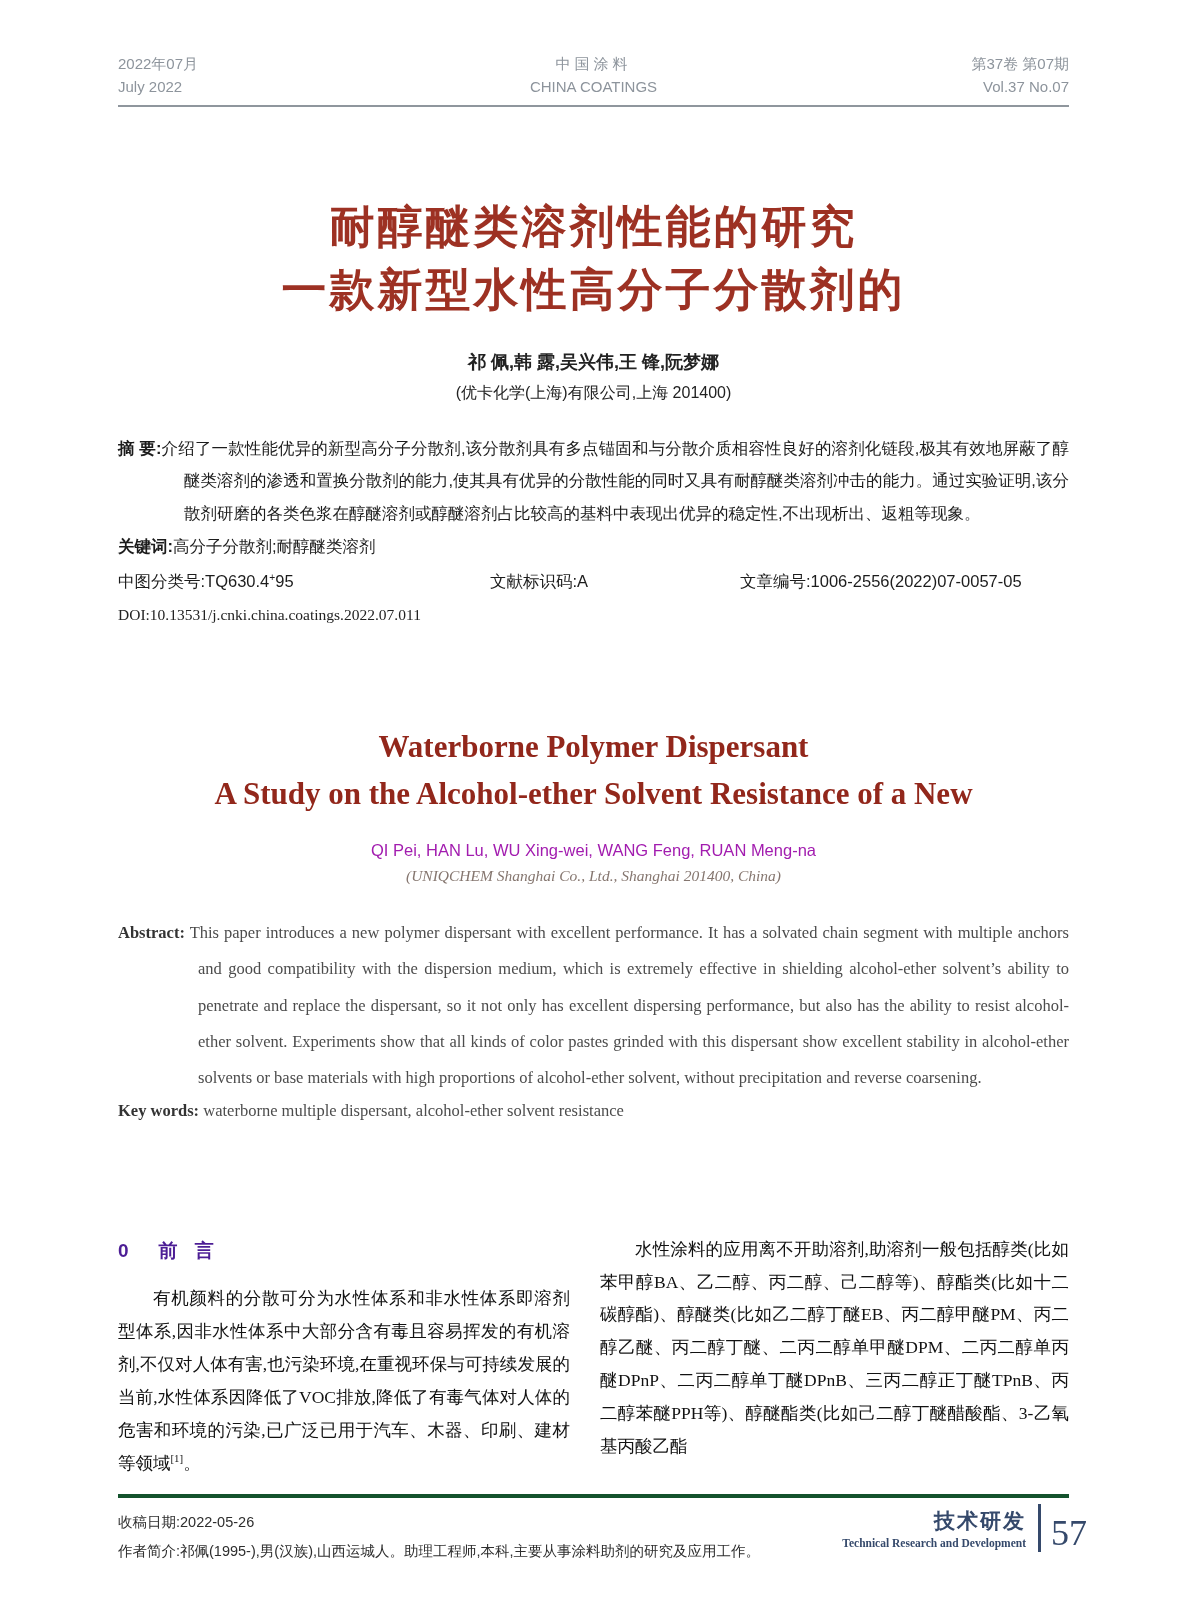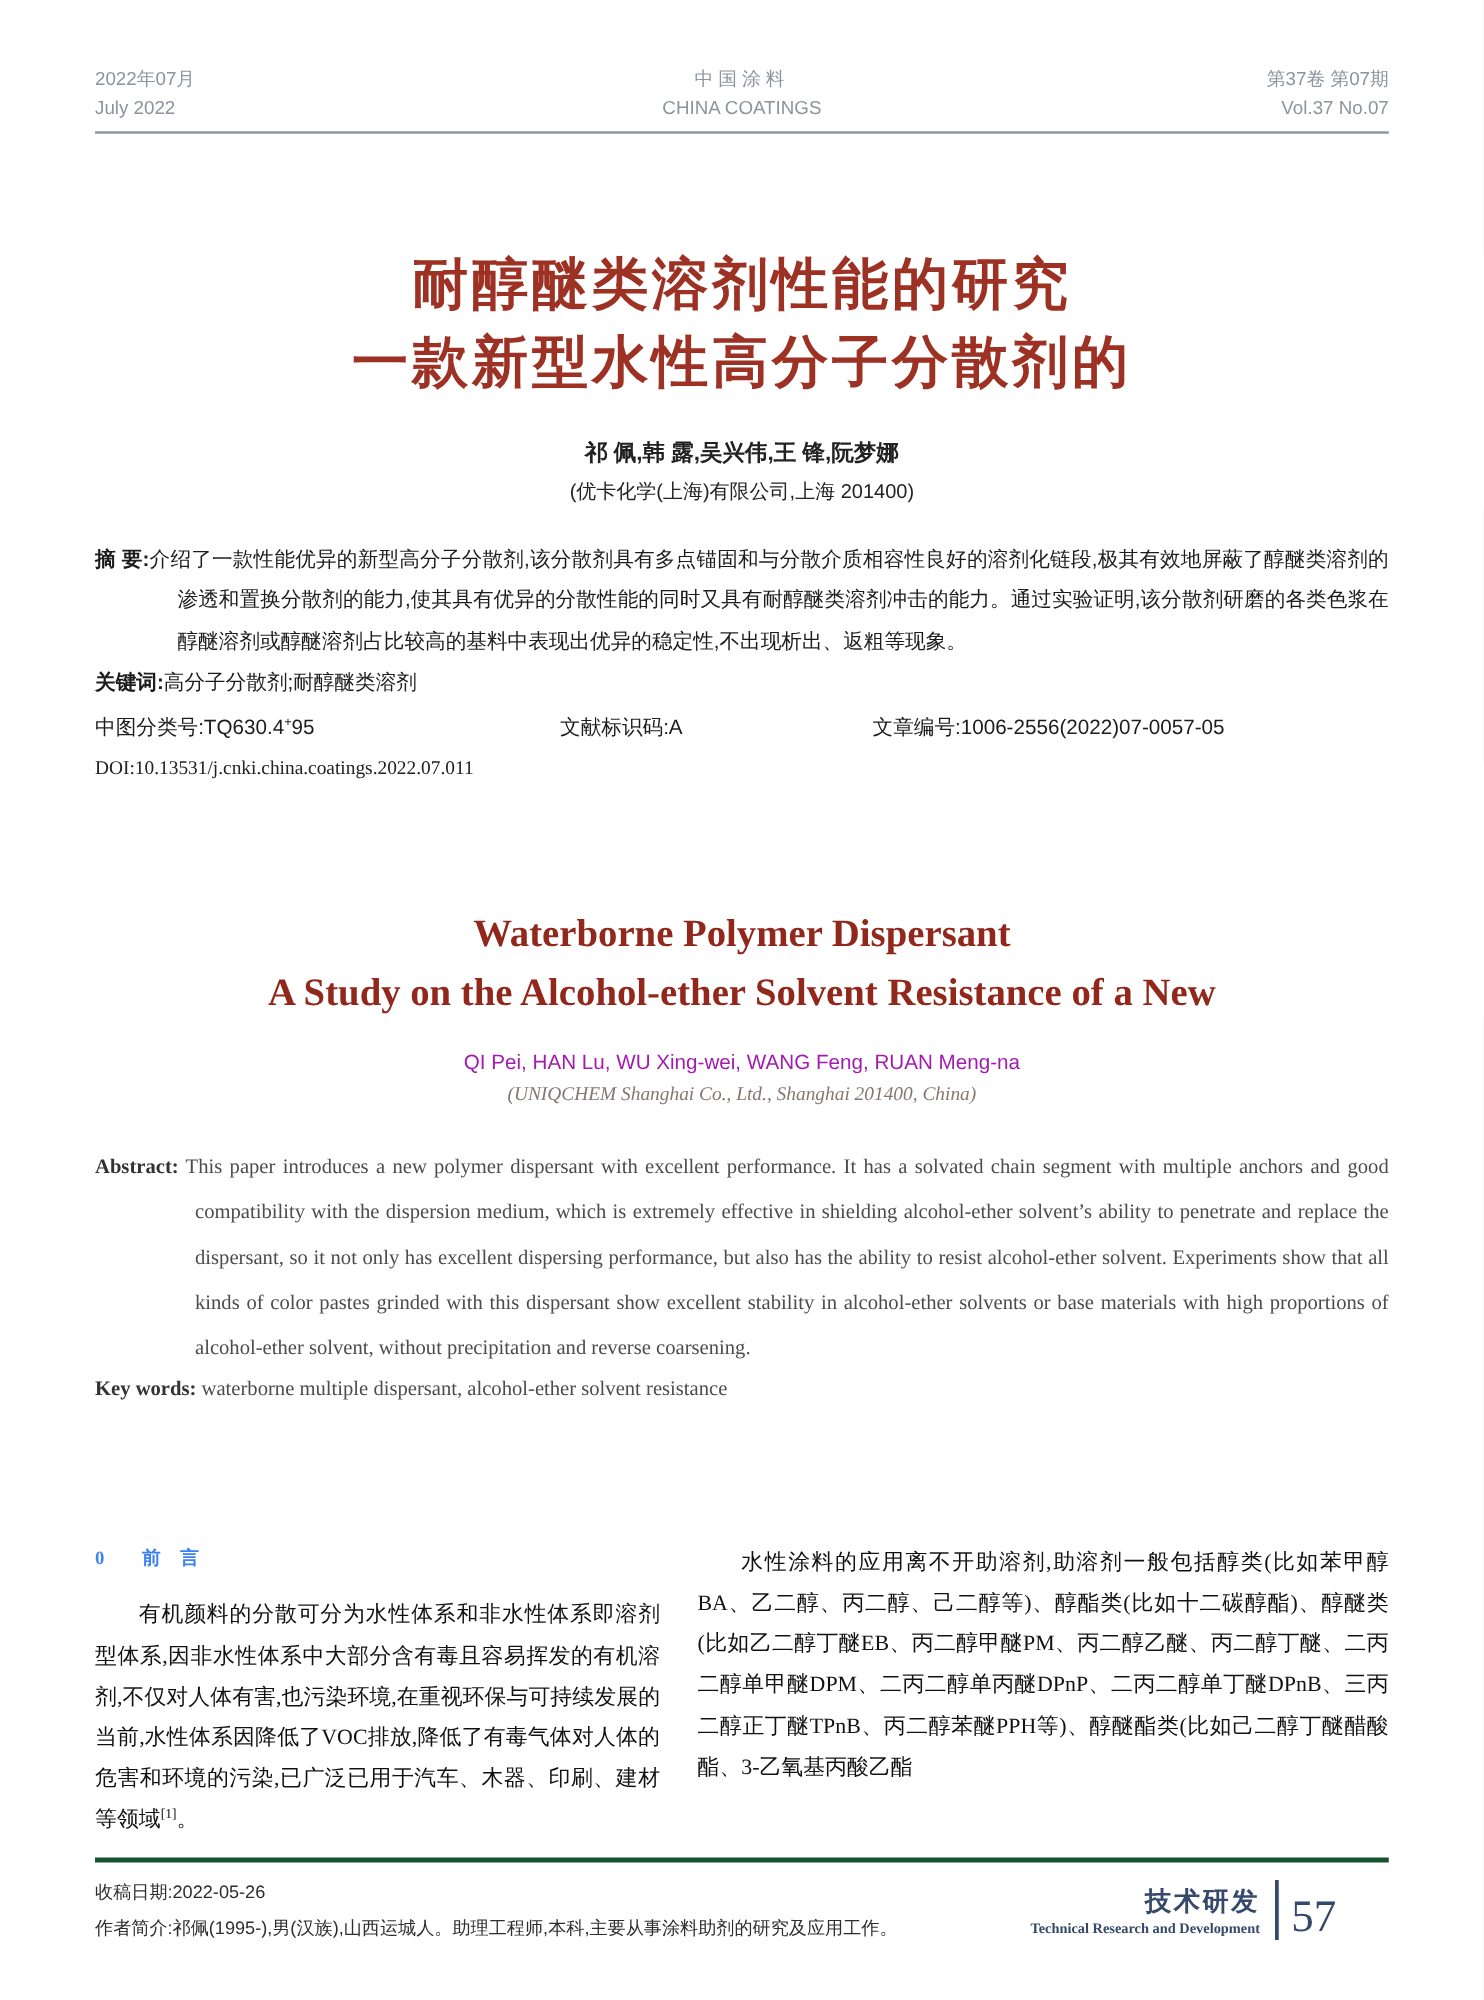--- a/index.html
+++ b/index.html
@@ -2,21 +2,21 @@
 <html><head>
 <meta charset="utf-8">
 <style>
   * { margin:0; padding:0; box-sizing:border-box; }
   body { background:#e8e8e8; }
   .page {
     width:1187px; height:1600px; margin:0 auto; background:#ffffff;
     position:relative; overflow:hidden;
     font-family:"Liberation Sans", sans-serif; color:#1c1c1c;
   }
-  .content { padding:0 76px; }
+  .content { padding:0 118px; }
 
   
   .journal-header {
     display:flex; justify-content:space-between; align-items:flex-end;
     padding-top:52px; color:#8d949c; font-size:15px; line-height:1.55;
   }
   .journal-header .col { min-width:180px; }
   .journal-header .col.center { text-align:center; }
   .journal-header .col.right  { text-align:right; }
   .jh-cn { letter-spacing:4px; }
@@ -70,36 +70,36 @@
 
   
   .body-cols {
     margin-top:112px; display:flex; gap:30px;
     font-family:"Liberation Serif", serif; font-size:17.5px;
     line-height:1.88; text-align:justify; color:#111;
   }
   .body-cols .col-l { flex:0 0 452px; }
   .body-cols .col-r { flex:1; }
   .sec-head {
-    color:#3b82f6; font-size:15px; font-weight:bold;
-    font-family:Liberation Serif, serif; margin-bottom:14px;
+    color:#4c1d95; font-size:19px; font-weight:bold;
+    font-family:Liberation Sans, sans-serif; margin-bottom:14px;
   }
   .sec-head .num { margin-right:30px; }
   .sec-head .ttl { letter-spacing:6px; }
   .para { text-indent:2em; }
 
   
   .footnotes {
     margin-top:14px; border-top:4px solid #14532d; padding-top:10px;
     font-size:14.5px; line-height:2.0; color:#2e2e2e;
   }
 
   
   .page-footer {
-    position:absolute; right:118px; bottom:46px;
+    position:absolute; right:100px; bottom:46px;
     display:flex; align-items:center; color:#35496b;
   }
   .pf-labels { text-align:right; }
   .pf-cn { font-size:21px; font-weight:bold; letter-spacing:2px; }
   .pf-en { font-size:11.5px; font-weight:bold; font-family:"Liberation Serif", serif; margin-top:2px;text-align:center; }
   .pf-bar { width:3px; height:48px; background:#35496b; margin:0 10px 0 12px; }
   .pf-num { font-size:36px; font-family:"Liberation Serif", serif; padding-top:10px; }
 </style>
 </head>
 <body>

